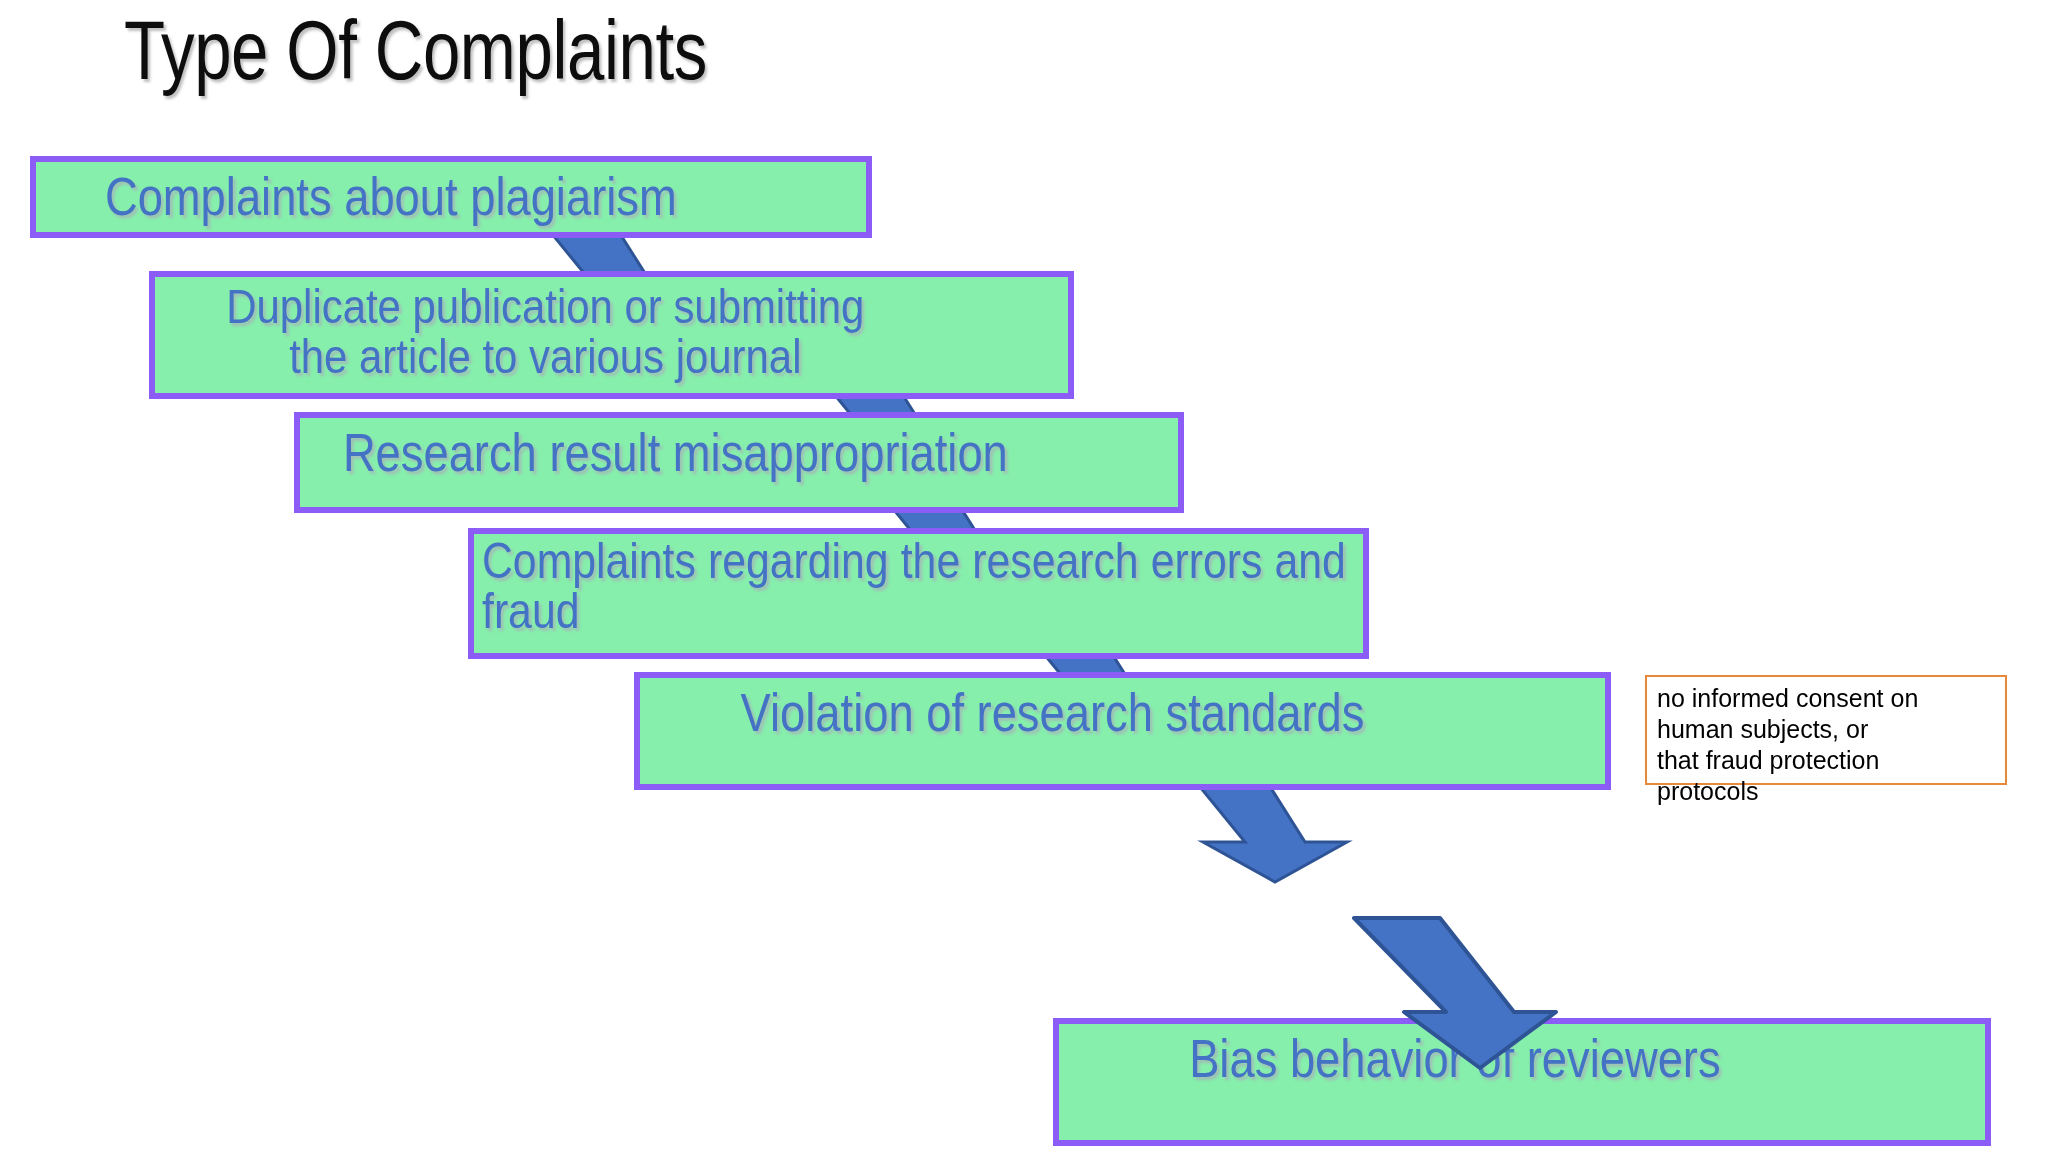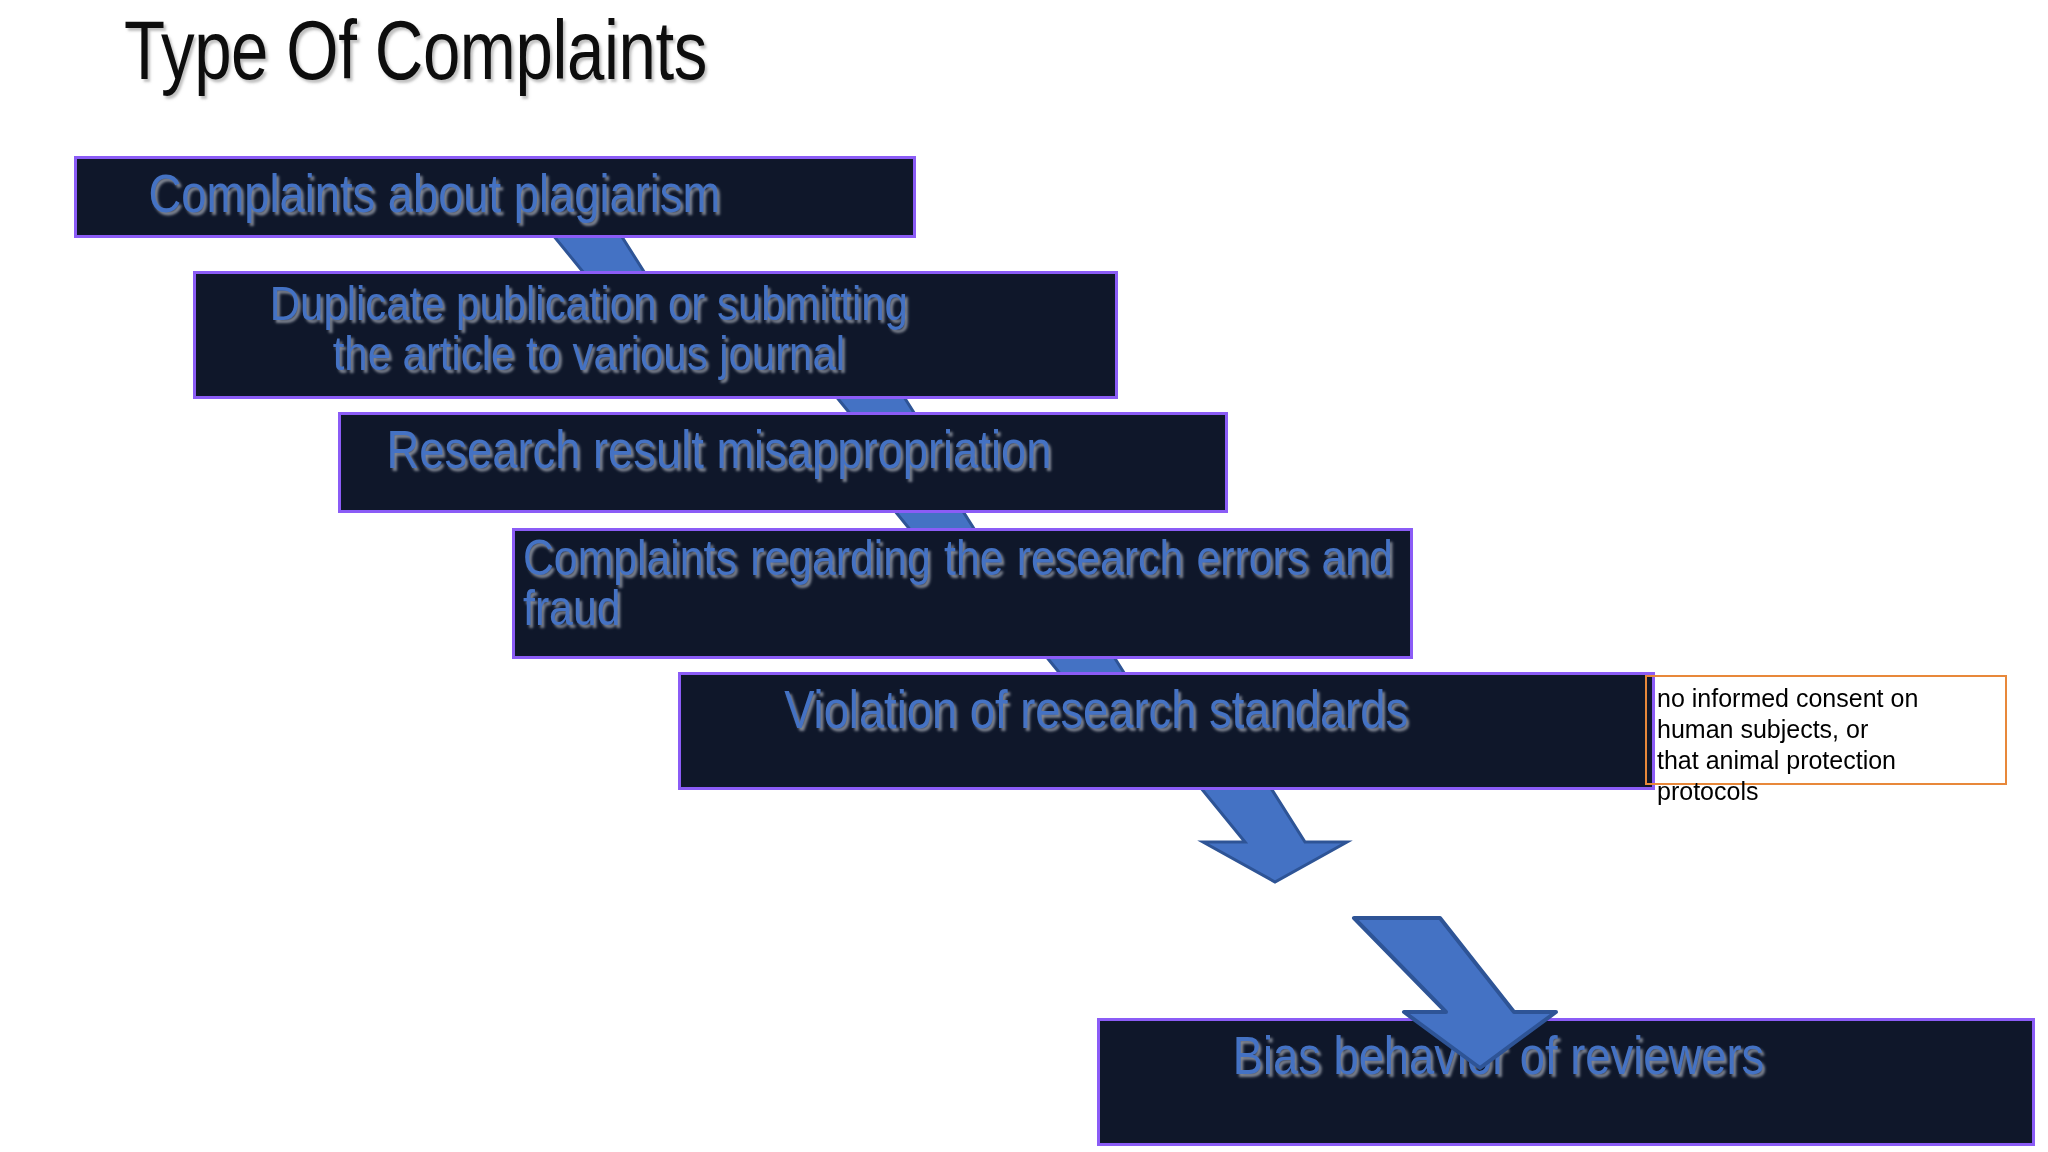--- a/index.html
+++ b/index.html
@@ -23,25 +23,24 @@
     text-shadow:3px 3px 3px rgba(140,140,140,0.55);
   }
 
   
   .connector{position:absolute;z-index:1;}
   .connector svg{display:block;overflow:visible;}
 
   
   .pbox{
     position:absolute;z-index:3;
-    background:#0f172a;
-    border:3px solid #8b5cf6;
+    background:#86efac;
+    border:6px solid #8b5cf6;
     box-sizing:border-box;
     display:block;
-    margin-left:44px;
   }
   .pbox .ptext{
     display:block;
     color:#4472C4;
     font-family:"Liberation Sans", sans-serif;
     font-weight:400;
     transform-origin:left top;
     text-shadow:3px 3px 3px rgba(170,175,185,0.75);
     white-space:pre-line;
   }
@@ -184,16 +183,16 @@
       <div class="t-c">
         <span class="ptext cond" style="font-size:53px;line-height:62px;">Bias behavior of reviewers</span>
       </div>
     </div>
   </div>
 
   <div id="callout-box" style="left:1645px;top:675px;width:362px;height:110px;"></div>
 
   <div id="callout-text" style="left:1657px;top:683px;width:360px;">no informed consent on
 human subjects, or
-that  animal protection
+that  fraud protection
 protocols</div>
 
 </div>
 
 </body></html>

